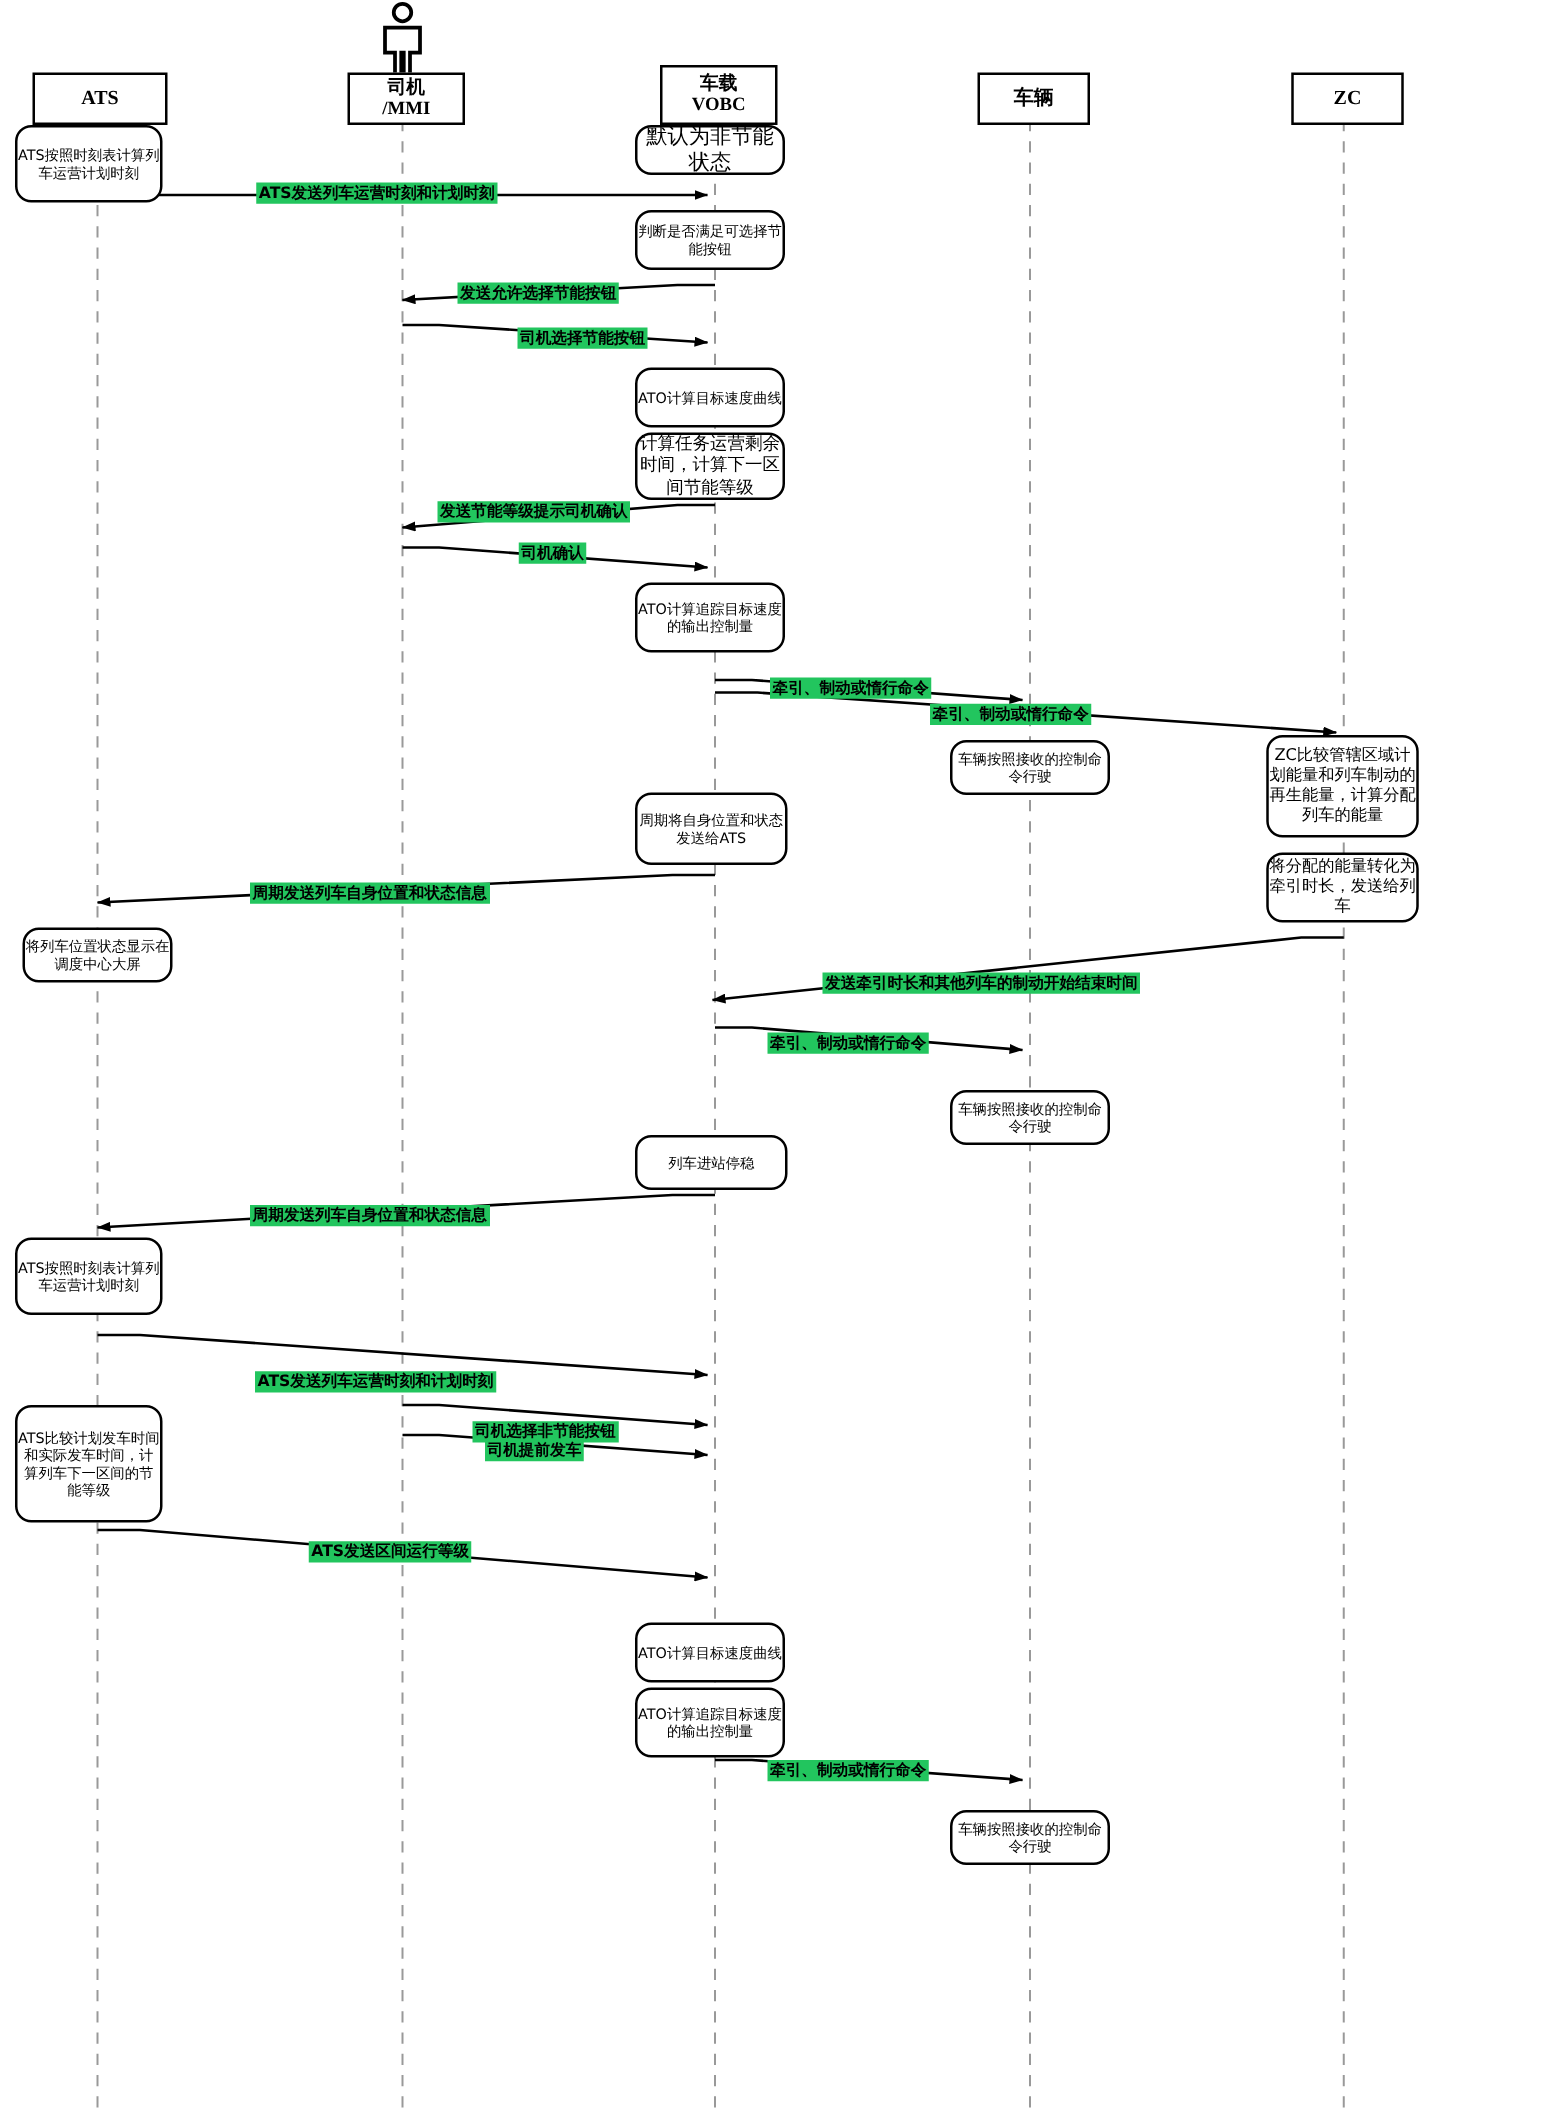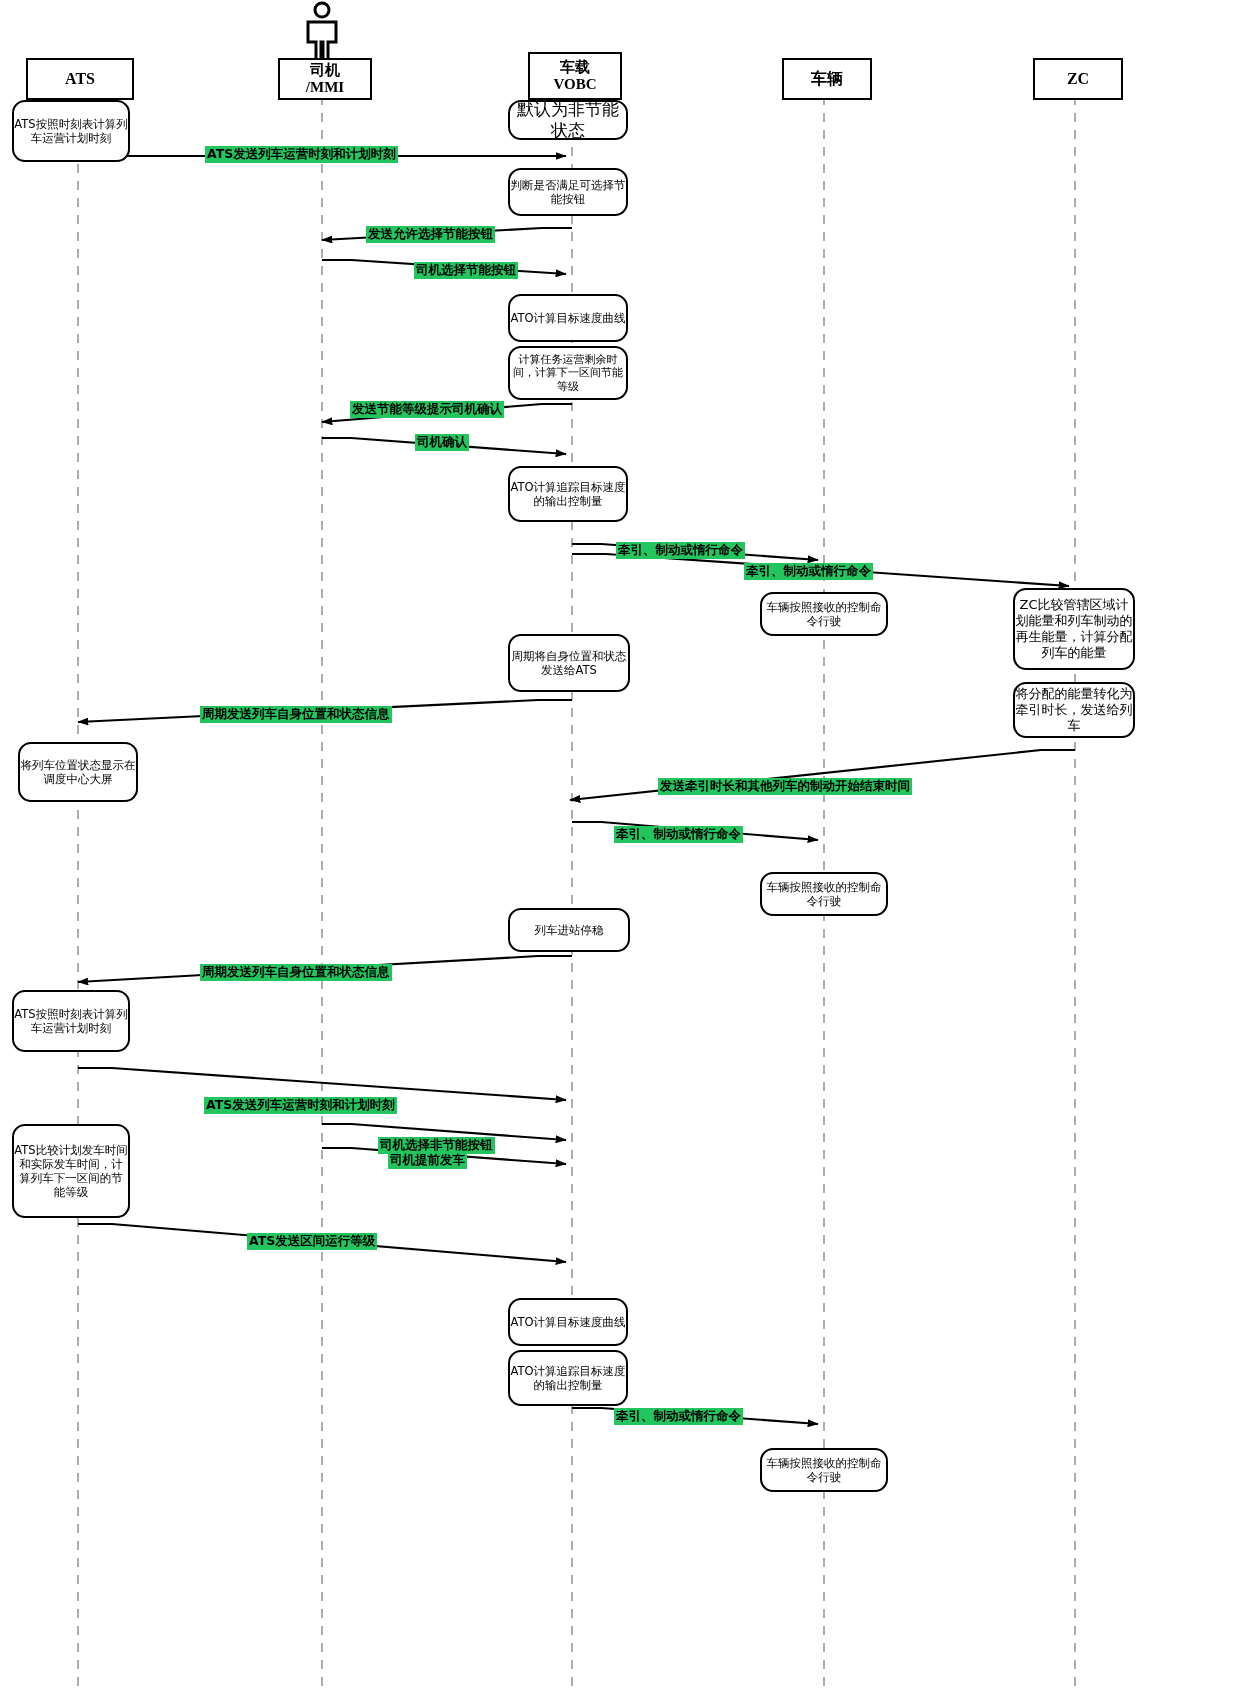--- a/index.html
+++ b/index.html
@@ -97,39 +97,39 @@
       </div>
       <div class="act-box" style="left: 508px; top: 100px; width: 120px; height: 40px; font-size: 17px;">
         <span>默认为非节能状态</span>
       </div>
       <div class="act-box" style="left: 508px; top: 168px; width: 120px; height: 48px; font-size: 11.5px;">
         <span>判断是否满足可选择节能按钮</span>
       </div>
       <div class="act-box" style="left: 508px; top: 294px; width: 120px; height: 48px; font-size: 11.5px;">
         <span>ATO计算目标速度曲线</span>
       </div>
-      <div class="act-box" style="left: 508px; top: 346px; width: 120px; height: 54px; font-size: 11px;">
+      <div class="act-box" style="left: 508px; top: 346px; width: 120px; height: 54px; font-size: 14px;">
         <span>计算任务运营剩余时间，计算下一区间节能等级</span>
       </div>
       <div class="act-box" style="left: 508px; top: 466px; width: 120px; height: 56px; font-size: 11.5px;">
         <span>ATO计算追踪目标速度的输出控制量</span>
       </div>
       <div class="act-box" style="left: 760px; top: 592px; width: 128px; height: 44px; font-size: 11.5px;">
         <span>车辆按照接收的控制命令行驶</span>
       </div>
       <div class="act-box" style="left: 1013px; top: 588px; width: 122px; height: 82px; font-size: 13px;">
         <span>ZC比较管辖区域计划能量和列车制动的再生能量，计算分配列车的能量</span>
       </div>
       <div class="act-box" style="left: 508px; top: 634px; width: 122px; height: 58px; font-size: 11.5px;">
         <span>周期将自身位置和状态发送给ATS</span>
       </div>
       <div class="act-box" style="left: 1013px; top: 682px; width: 122px; height: 56px; font-size: 13px;">
         <span>将分配的能量转化为牵引时长，发送给列车</span>
       </div>
-      <div class="act-box" style="left: 18px; top: 742px; width: 120px; height: 60px; font-size: 11.5px;">
+      <div class="act-box" style="left: 18px; top: 742px; width: 120px; height: 44px; font-size: 11.5px;">
         <span>将列车位置状态显示在调度中心大屏</span>
       </div>
       <div class="act-box" style="left: 760px; top: 872px; width: 128px; height: 44px; font-size: 11.5px;">
         <span>车辆按照接收的控制命令行驶</span>
       </div>
       <div class="act-box" style="left: 508px; top: 908px; width: 122px; height: 44px; font-size: 11.5px;">
         <span>列车进站停稳</span>
       </div>
       <div class="act-box" style="left: 12px; top: 990px; width: 118px; height: 62px; font-size: 11.5px;">
         <span>ATS按照时刻表计算列车运营计划时刻</span>

